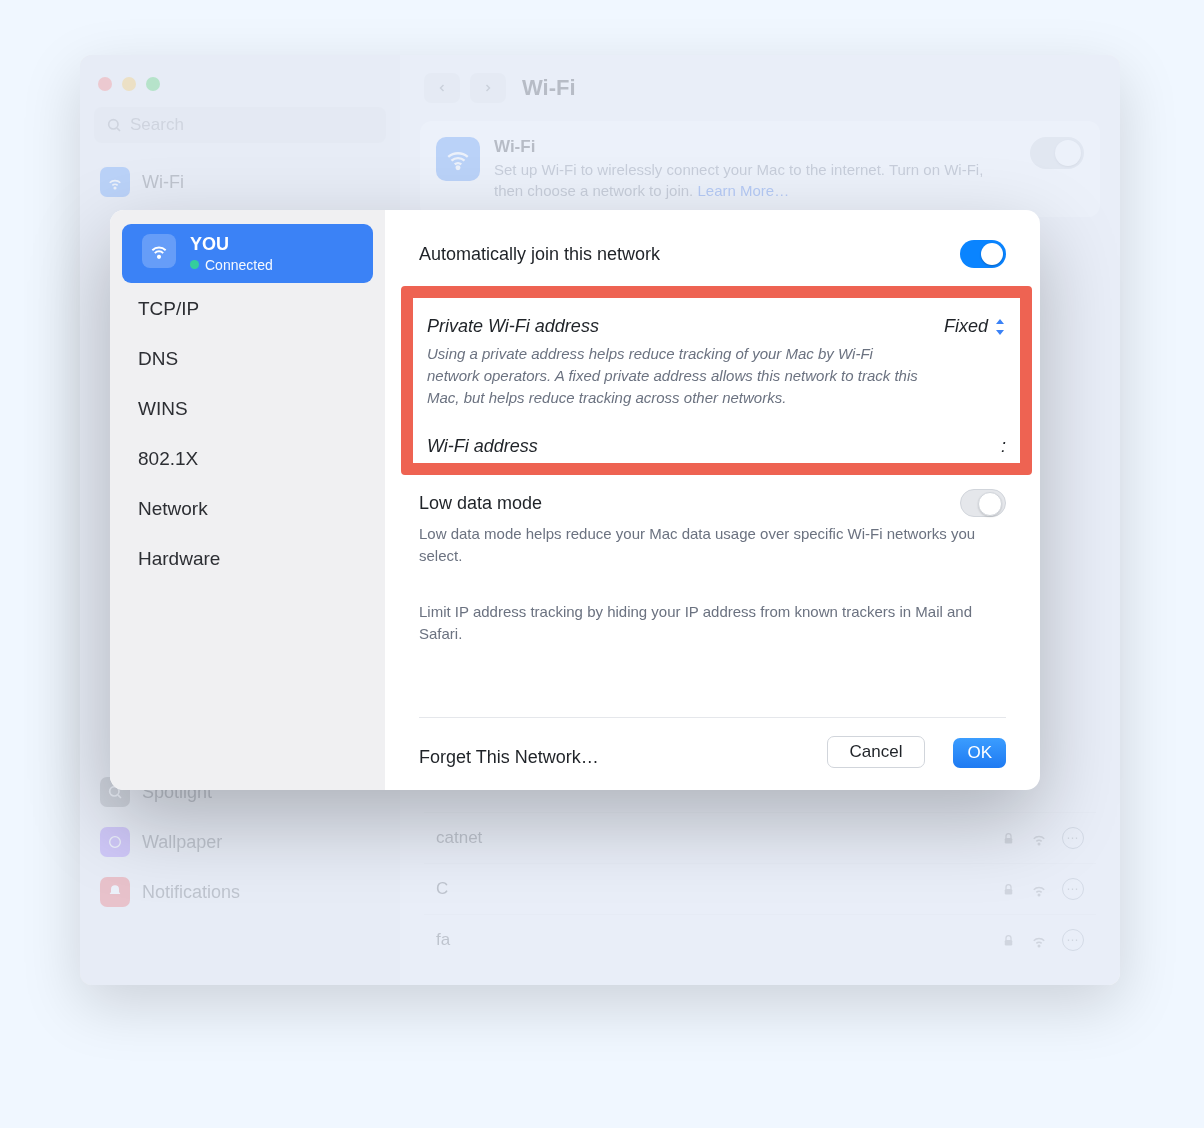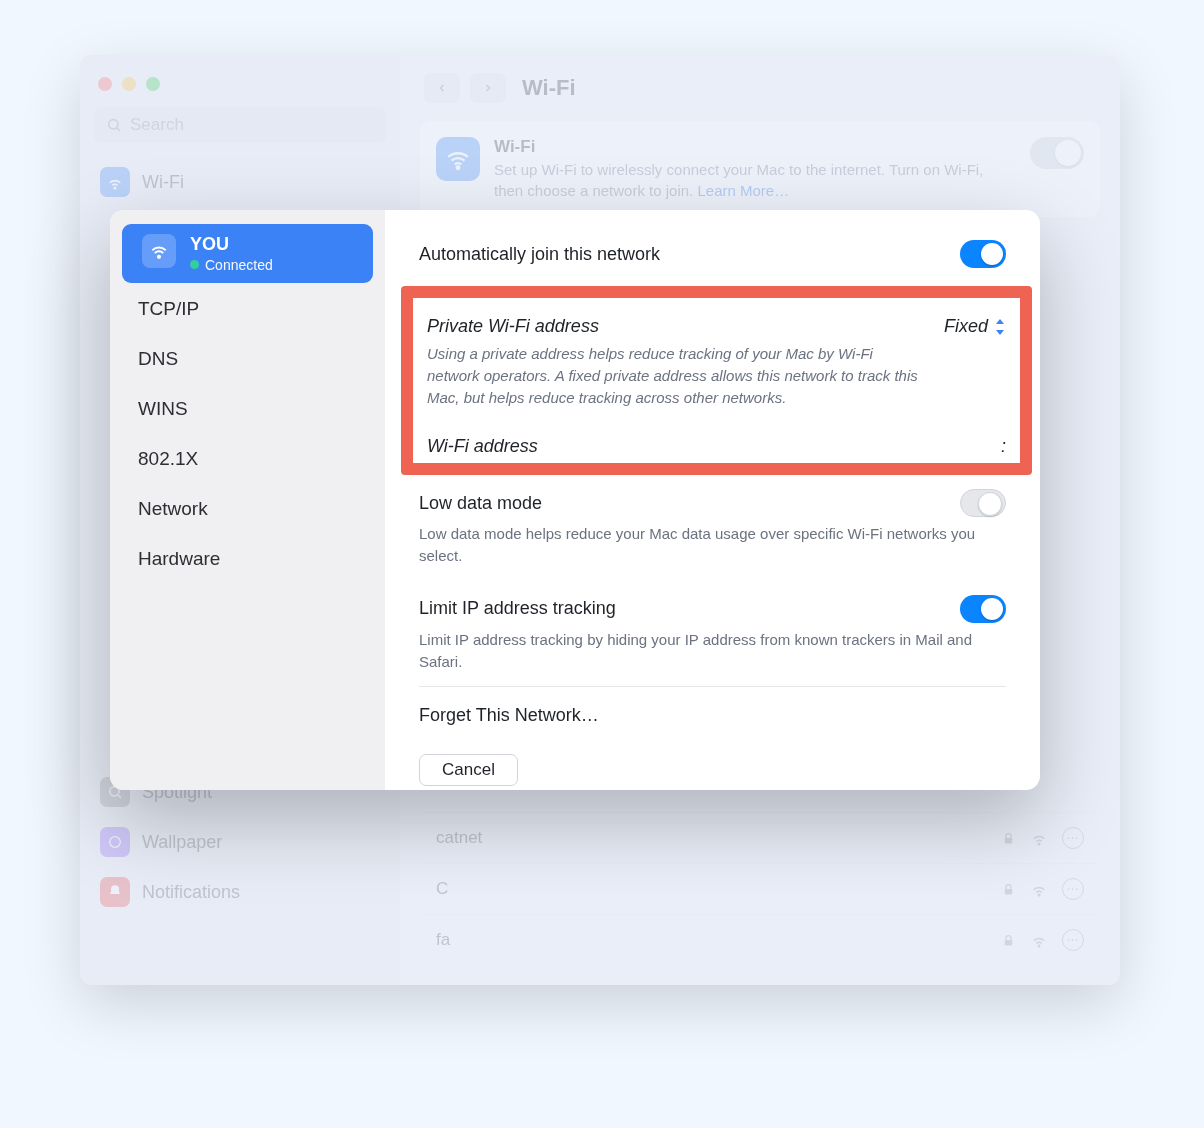--- a/index.html
+++ b/index.html
@@ -172,22 +172,22 @@
   }
   .toggle.off{ background:#e5e7eb; border:1px solid #d1d5db;}
   .toggle.off::after{
     content:""; position:absolute; right:3px; top:2px; width:22px; height:22px;
     background:#fff; border-radius:50%; box-shadow:0 1px 2px rgba(0,0,0,0.15);
     border:1px solid #d1d5db;
   }
 
   .m-footer{
     margin-top:auto;
-    display:flex; align-items:flex-start; gap:14px;
-    border-top:1px solid #e5e7eb; padding-top:18px;flex-direction:column;
+    display:flex; align-items:flex-end; gap:28px;
+    border-top:1px solid #e5e7eb; padding-top:18px;
   }
   .link-btn{ font-size:18px; color:#1f2328; cursor:pointer; }
   .spacer{flex:1;}
   .btn{
     font-size:17px; padding:5px 22px; border-radius:7px; cursor:pointer;
   }
   .btn.secondary{ background:#fff; border:1px solid #d1d5db; color:#1f2328;}
   .btn.primary{
     background:linear-gradient(#3b9dff,#1e7af2); color:#fff; border:none;
     font-weight:500; padding:5px 14px;
@@ -392,24 +392,20 @@
 
     <div class="setting-row">
       <div class="setting-head">
         <span class="lbl">Low data mode</span>
         <span class="toggle off"></span>
       </div>
       <div class="setting-desc" style="max-width:560px">Low data mode helps reduce your Mac data usage over specific Wi-Fi networks you select.</div>
     </div>
 
     <div class="setting-row">
-      <div class="setting-head">
-        <span class="lbl">Limit IP address tracking</span>
-        <span class="toggle on"></span>
-      </div>
       <div class="setting-desc" style="max-width:560px">Limit IP address tracking by hiding your IP address from known trackers in Mail and Safari.</div>
     </div>
 
     <div class="m-footer">
       <span class="link-btn">Forget This Network…</span>
       <span class="spacer"></span>
       <span class="btn secondary">Cancel</span>
       <span class="btn primary">OK</span>
     </div>
   </div>

